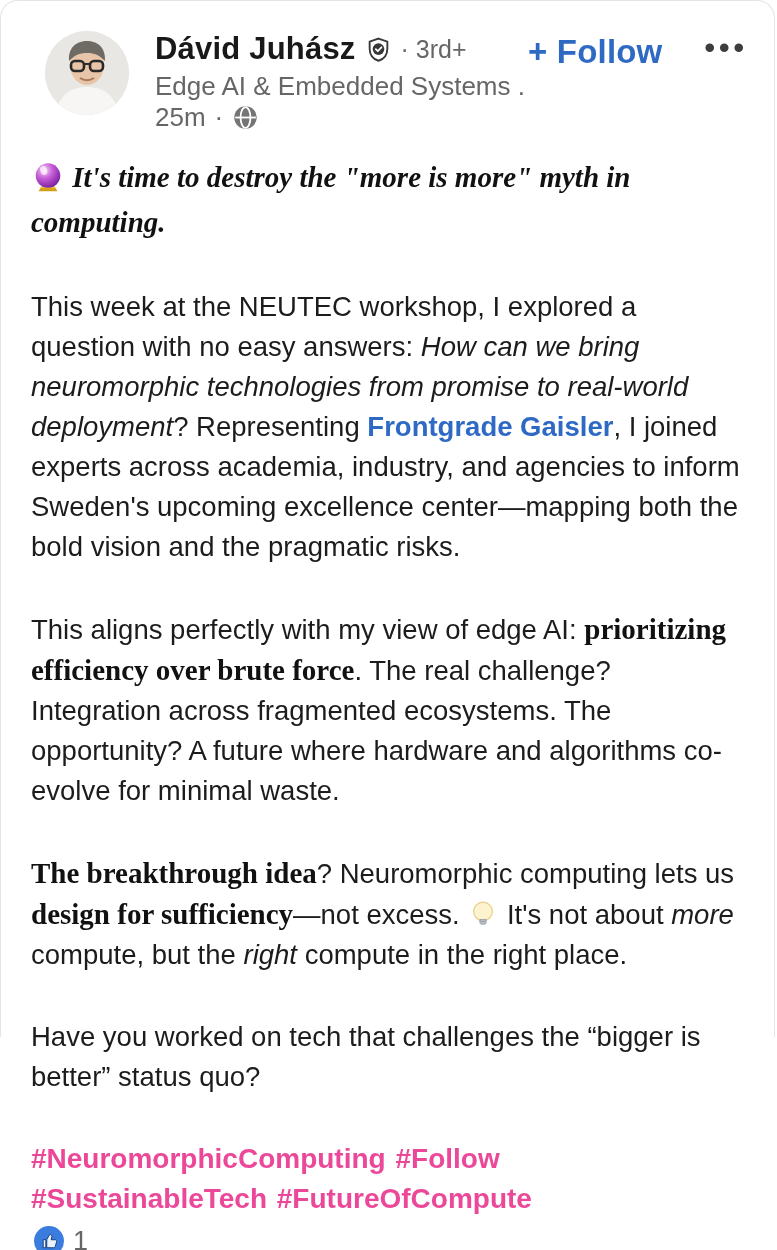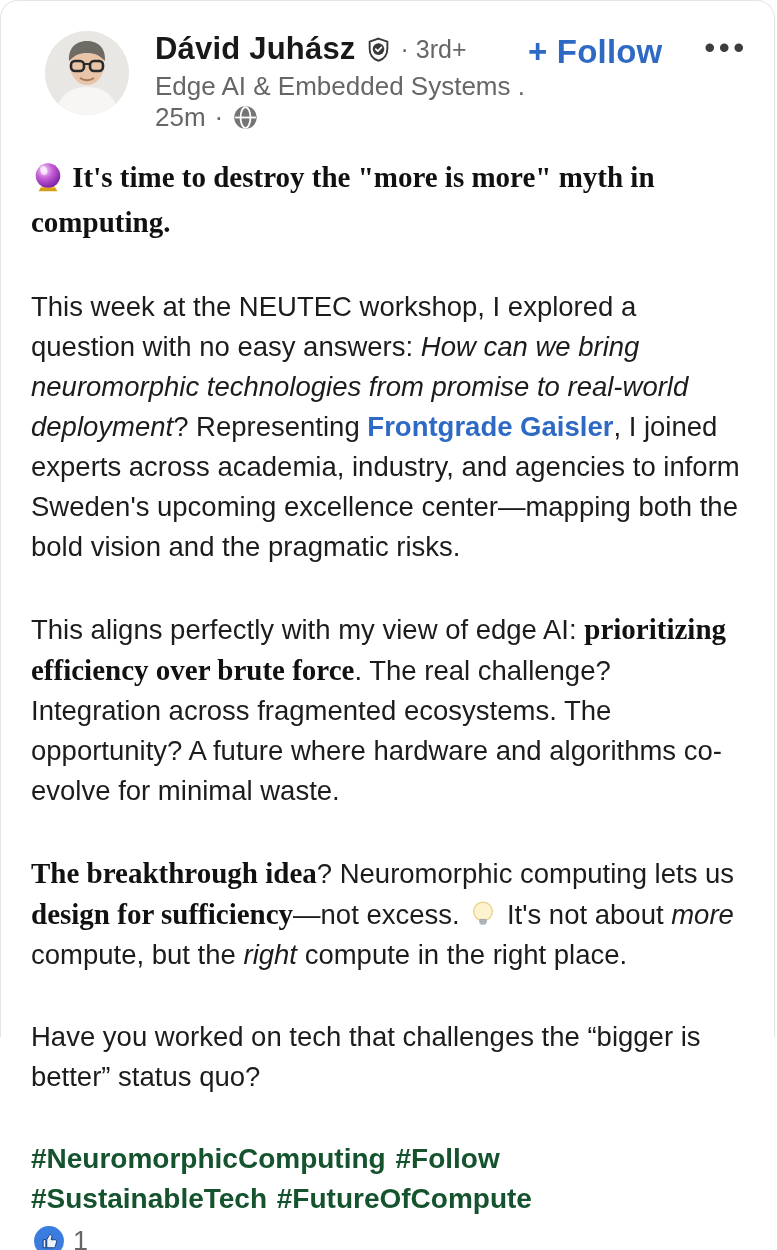--- a/index.html
+++ b/index.html
@@ -34,28 +34,28 @@
     font-family:"Liberation Sans", sans-serif;
   }
   .overflow-button{
     background:none;border:none;cursor:pointer;color:#3d3d3d;
     font-size:30px;font-weight:700;letter-spacing:4px;line-height:30px;padding:0;
     font-family:"Liberation Sans", sans-serif;
   }
   
   .post-body{padding:22px 30px 0 30px;color:#1c1c1c;}
   .para{margin:0 0 42px 0;font-size:27.5px;line-height:40px;color:#1c1c1c;}
-  .para:first-child{line-height:44px;}
+  .para:first-child{line-height:44px;font-style:italic;}
   .sn{color:#1c1c1c;}
   .sb{font-family:"Liberation Serif", serif;font-weight:700;font-size:29px;color:#111;}
   .si{font-style:italic;}
   .sl{color:#2e6ac4;font-weight:700;text-decoration:none;cursor:pointer;}
   .inline-icon{display:inline-block;vertical-align:-7px;line-height:0;}
   .hashtags{margin:0;font-size:28px;line-height:40px;font-weight:700;}
-  .hashtags a{color:#14532d;text-decoration:none;cursor:pointer;margin-right:2px;}
+  .hashtags a{color:#ec4899;text-decoration:none;cursor:pointer;margin-right:2px;}
   
   .social-counts{display:flex;align-items:center;gap:8px;padding:6px 0 0 32px;}
   .like-icon{width:32px;height:32px;display:inline-flex;cursor:pointer;}
   .like-count{font-size:27px;color:#666;cursor:pointer;}
 </style>
 </head>
 <body>
 
 <div class="page">
 

